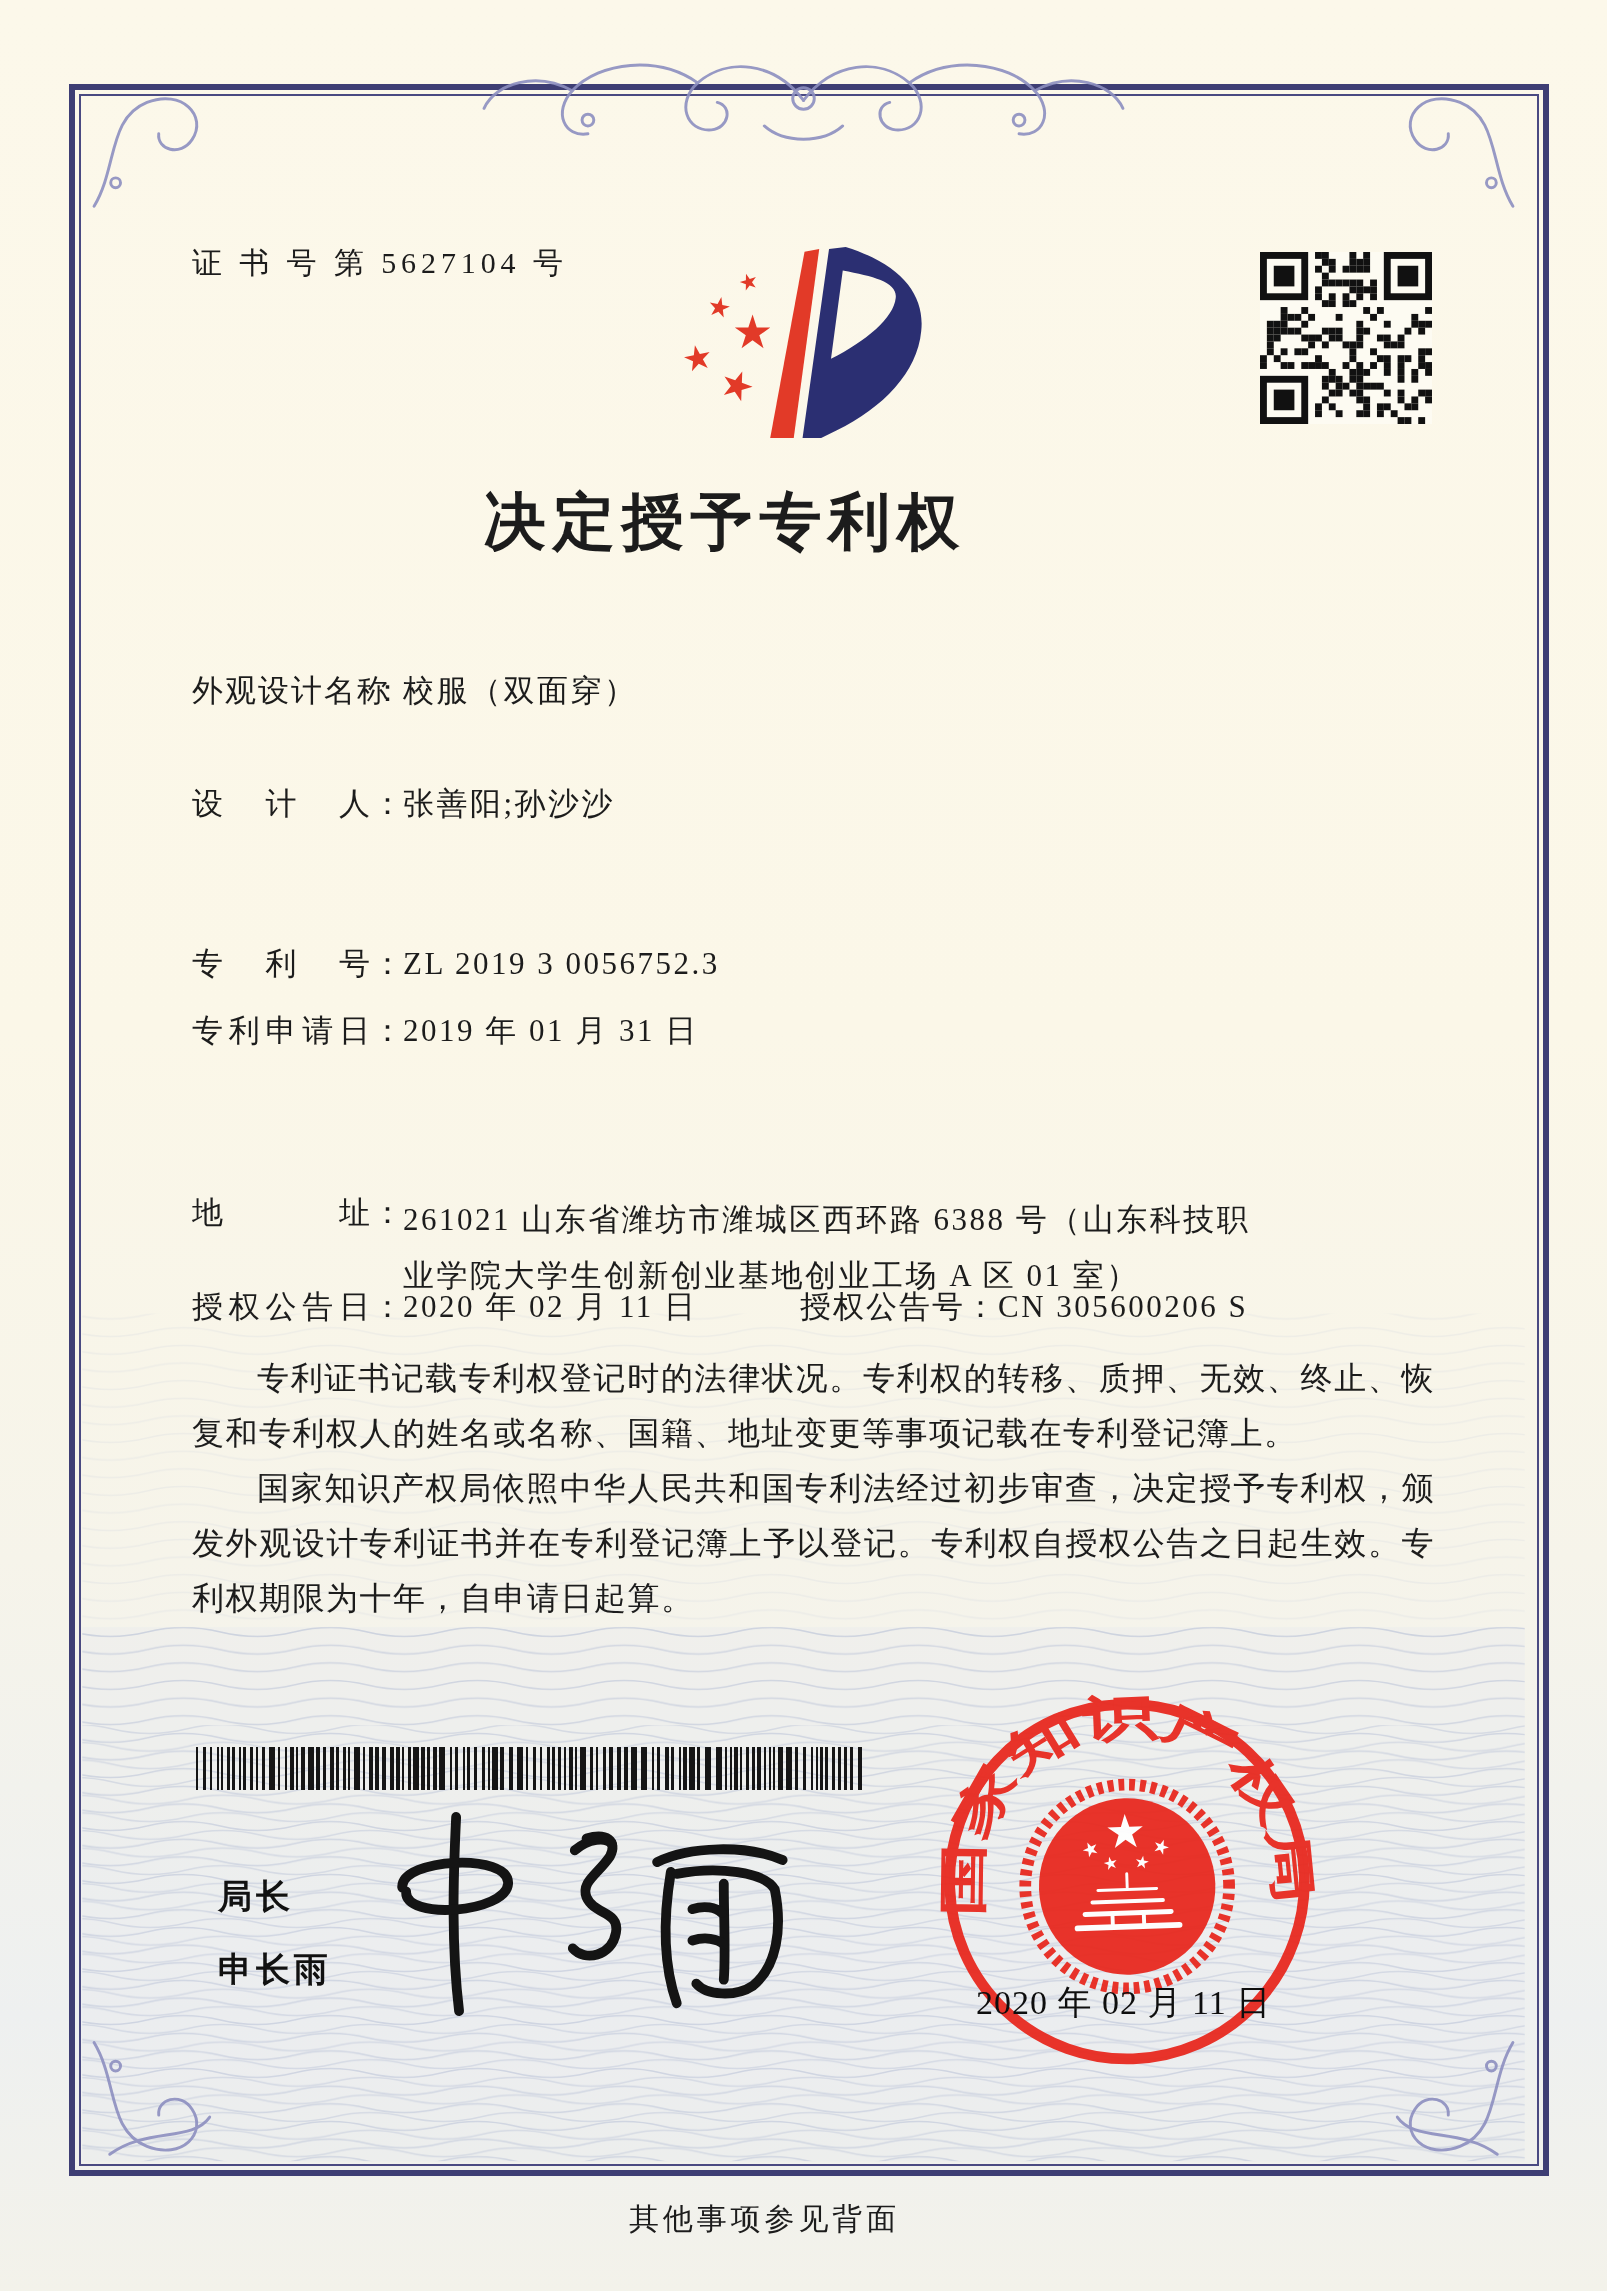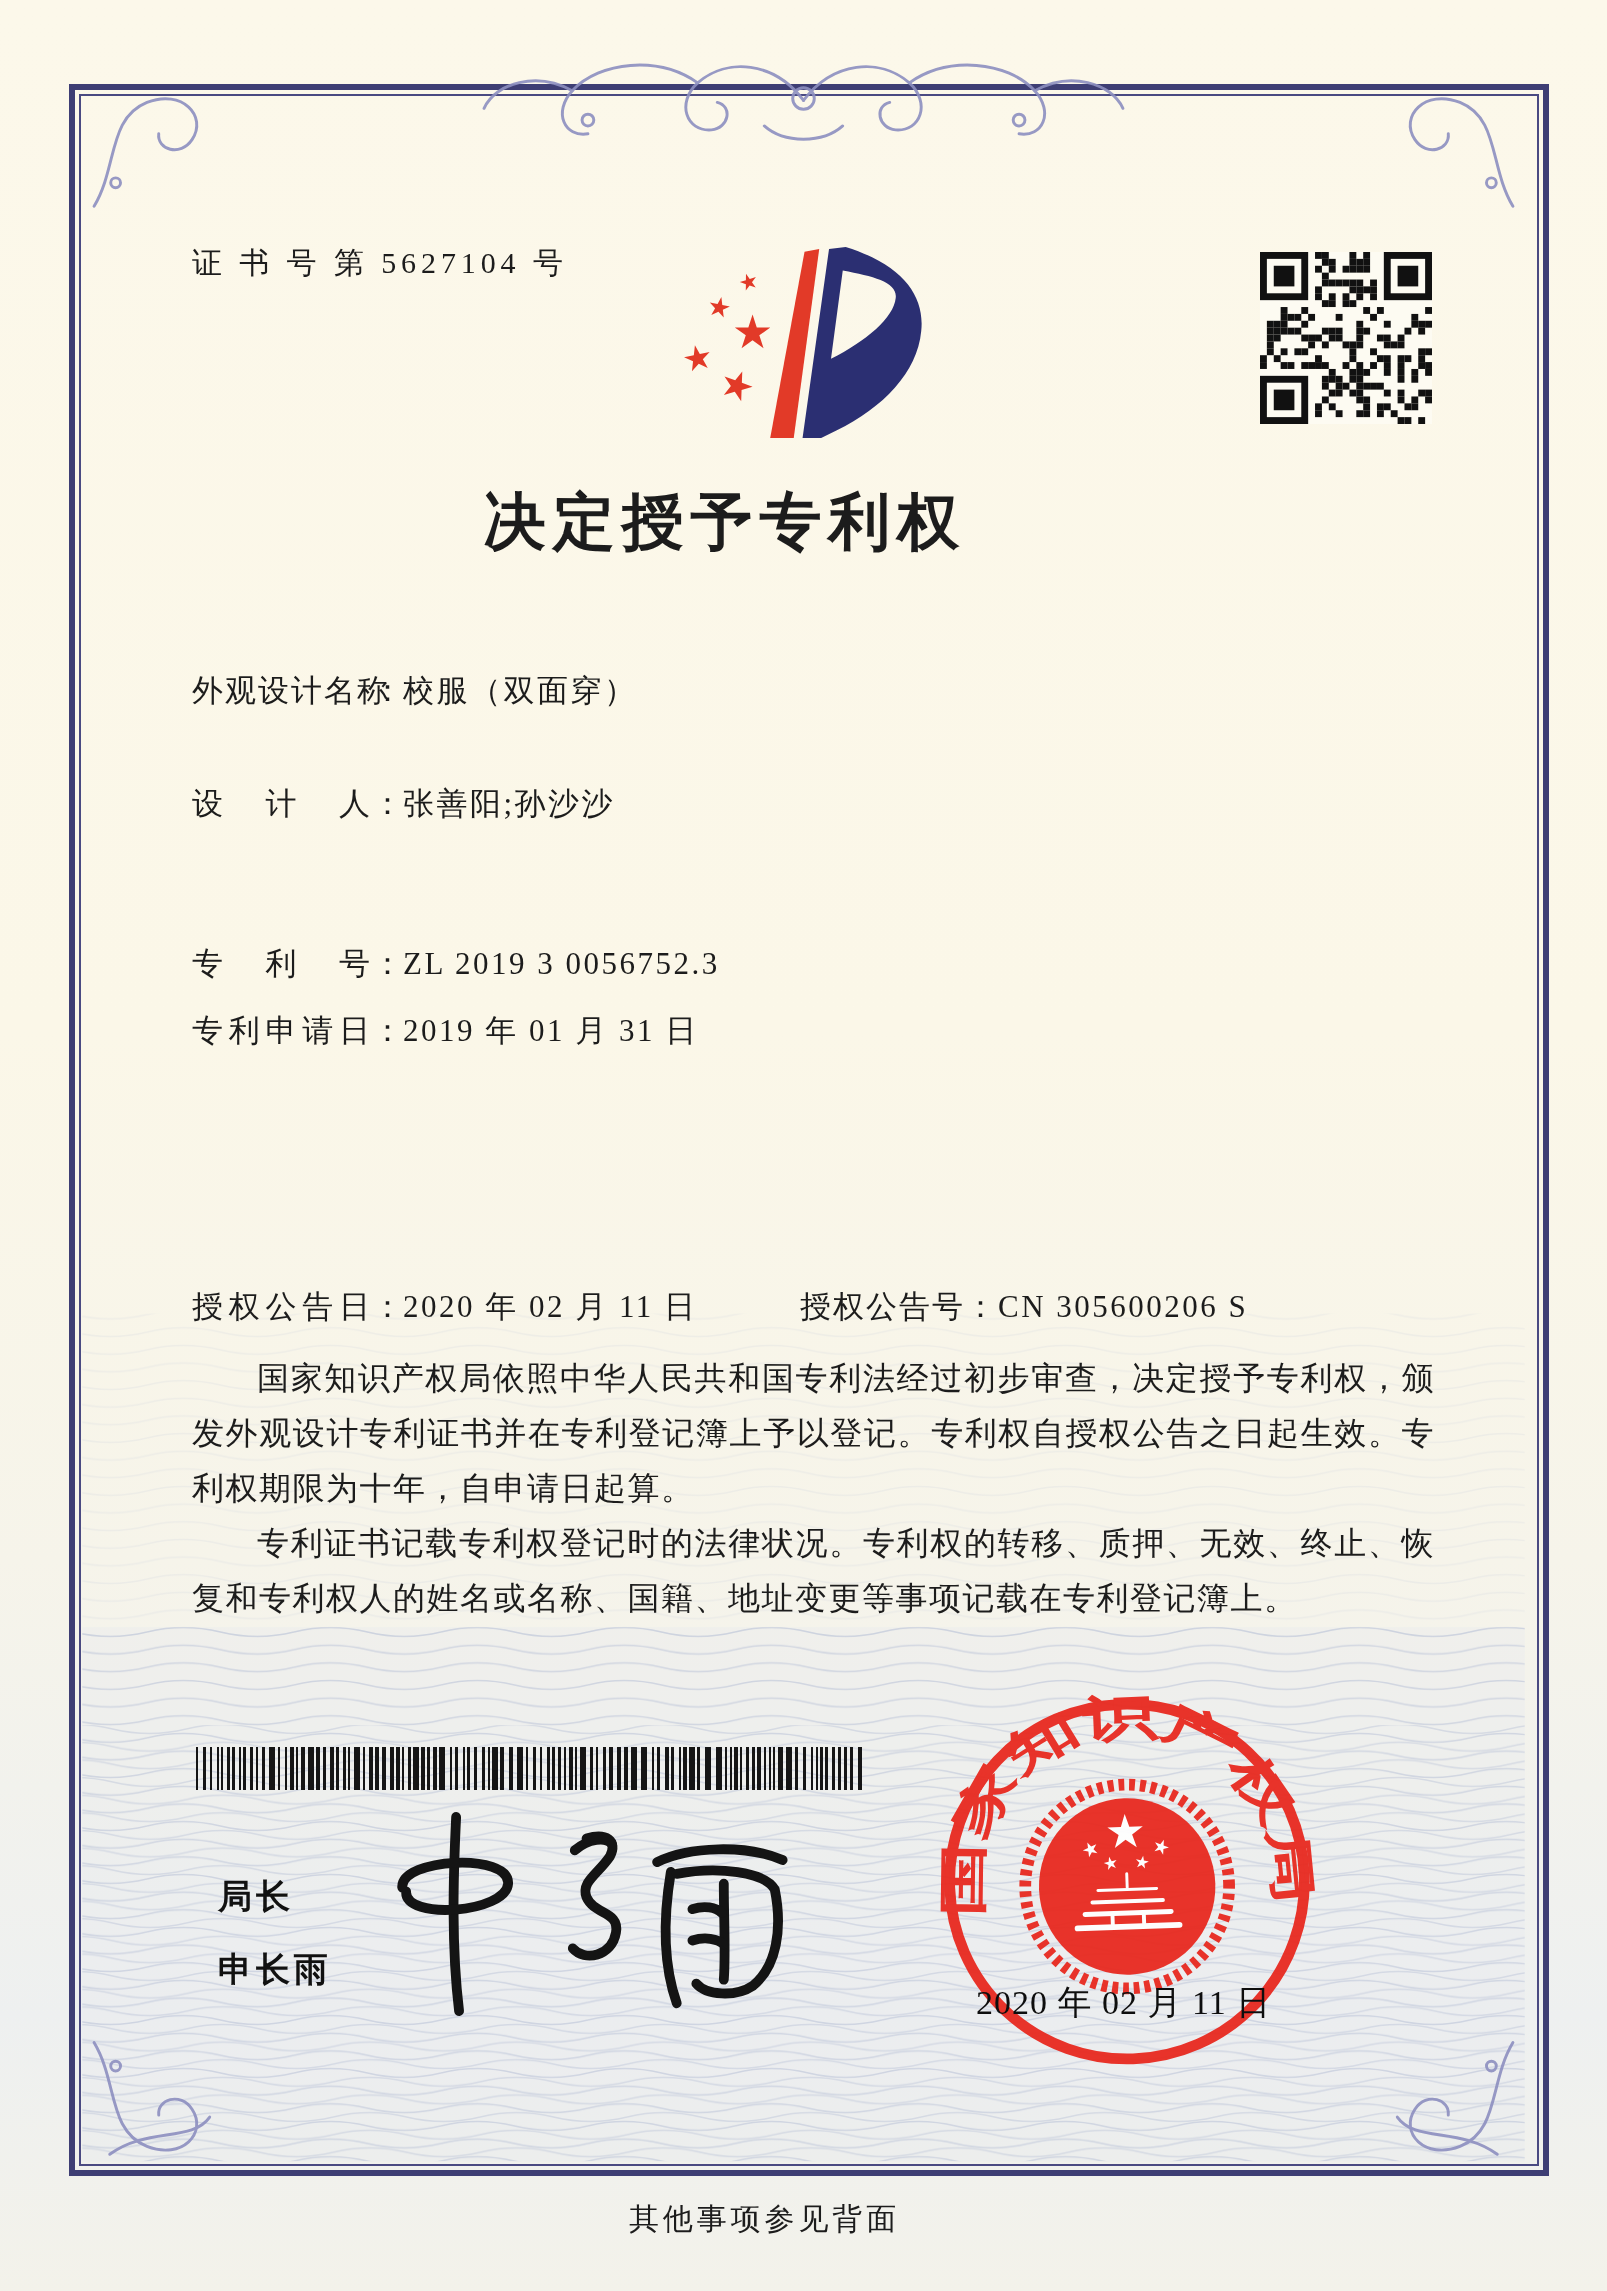--- a/index.html
+++ b/index.html
@@ -303,28 +303,32 @@
   </div>
   <div class="abs frow" style="top:783px">
     <span class="flabel">设计人</span><span class="fcolon">：</span><span class="fvalue">张善阳;孙沙沙</span>
   </div>
   <div class="abs frow" style="top:943px">
     <span class="flabel">专利号</span><span class="fcolon">：</span><span class="fvalue">ZL 2019 3 0056752.3</span>
   </div>
   <div class="abs frow" style="top:1010px">
     <span class="flabel">专利申请日</span><span class="fcolon">：</span><span class="fvalue">2019 年 01 月 31 日</span>
   </div>
+  <div class="abs frow" style="top:1192px">
+    <span class="flabel">地址</span><span class="fcolon">：</span><span class="addrval">261021 山东省潍坊市潍城区西环路 6388 号（山东科技职
+业学院大学生创新创业基地创业工场 A 区 01 室）</span>
+  </div>
   <div class="abs frow" style="top:1286px">
     <span class="flabel">授权公告日</span><span class="fcolon">：</span><span class="fvalue">2020 年 02 月 11 日</span>
     <span class="grant2"><span>授权公告号</span><span>：</span><span class="fvalue">CN 305600206 S</span></span>
   </div>
 
   <div class="abs body-text">
+    <p>专利证书记载专利权登记时的法律状况。专利权的转移、质押、无效、终止、恢复和专利权人的姓名或名称、国籍、地址变更等事项记载在专利登记簿上。</p>
     <p>国家知识产权局依照中华人民共和国专利法经过初步审查，决定授予专利权，颁发外观设计专利证书并在专利登记簿上予以登记。专利权自授权公告之日起生效。专利权期限为十年，自申请日起算。</p>
-    <p>专利证书记载专利权登记时的法律状况。专利权的转移、质押、无效、终止、恢复和专利权人的姓名或名称、国籍、地址变更等事项记载在专利登记簿上。</p>
   </div>
 
   <div class="abs barcode" id="barcode">
       <div style="width: 2px; background: rgb(21, 21, 21);"></div>
       <div style="width: 4.9px;"></div>
       <div style="width: 2.9px; background: rgb(21, 21, 21);"></div>
       <div style="width: 3.9px;"></div>
       <div style="width: 2px; background: rgb(21, 21, 21);"></div>
       <div style="width: 4.9px;"></div>
       <div style="width: 2px; background: rgb(21, 21, 21);"></div>

